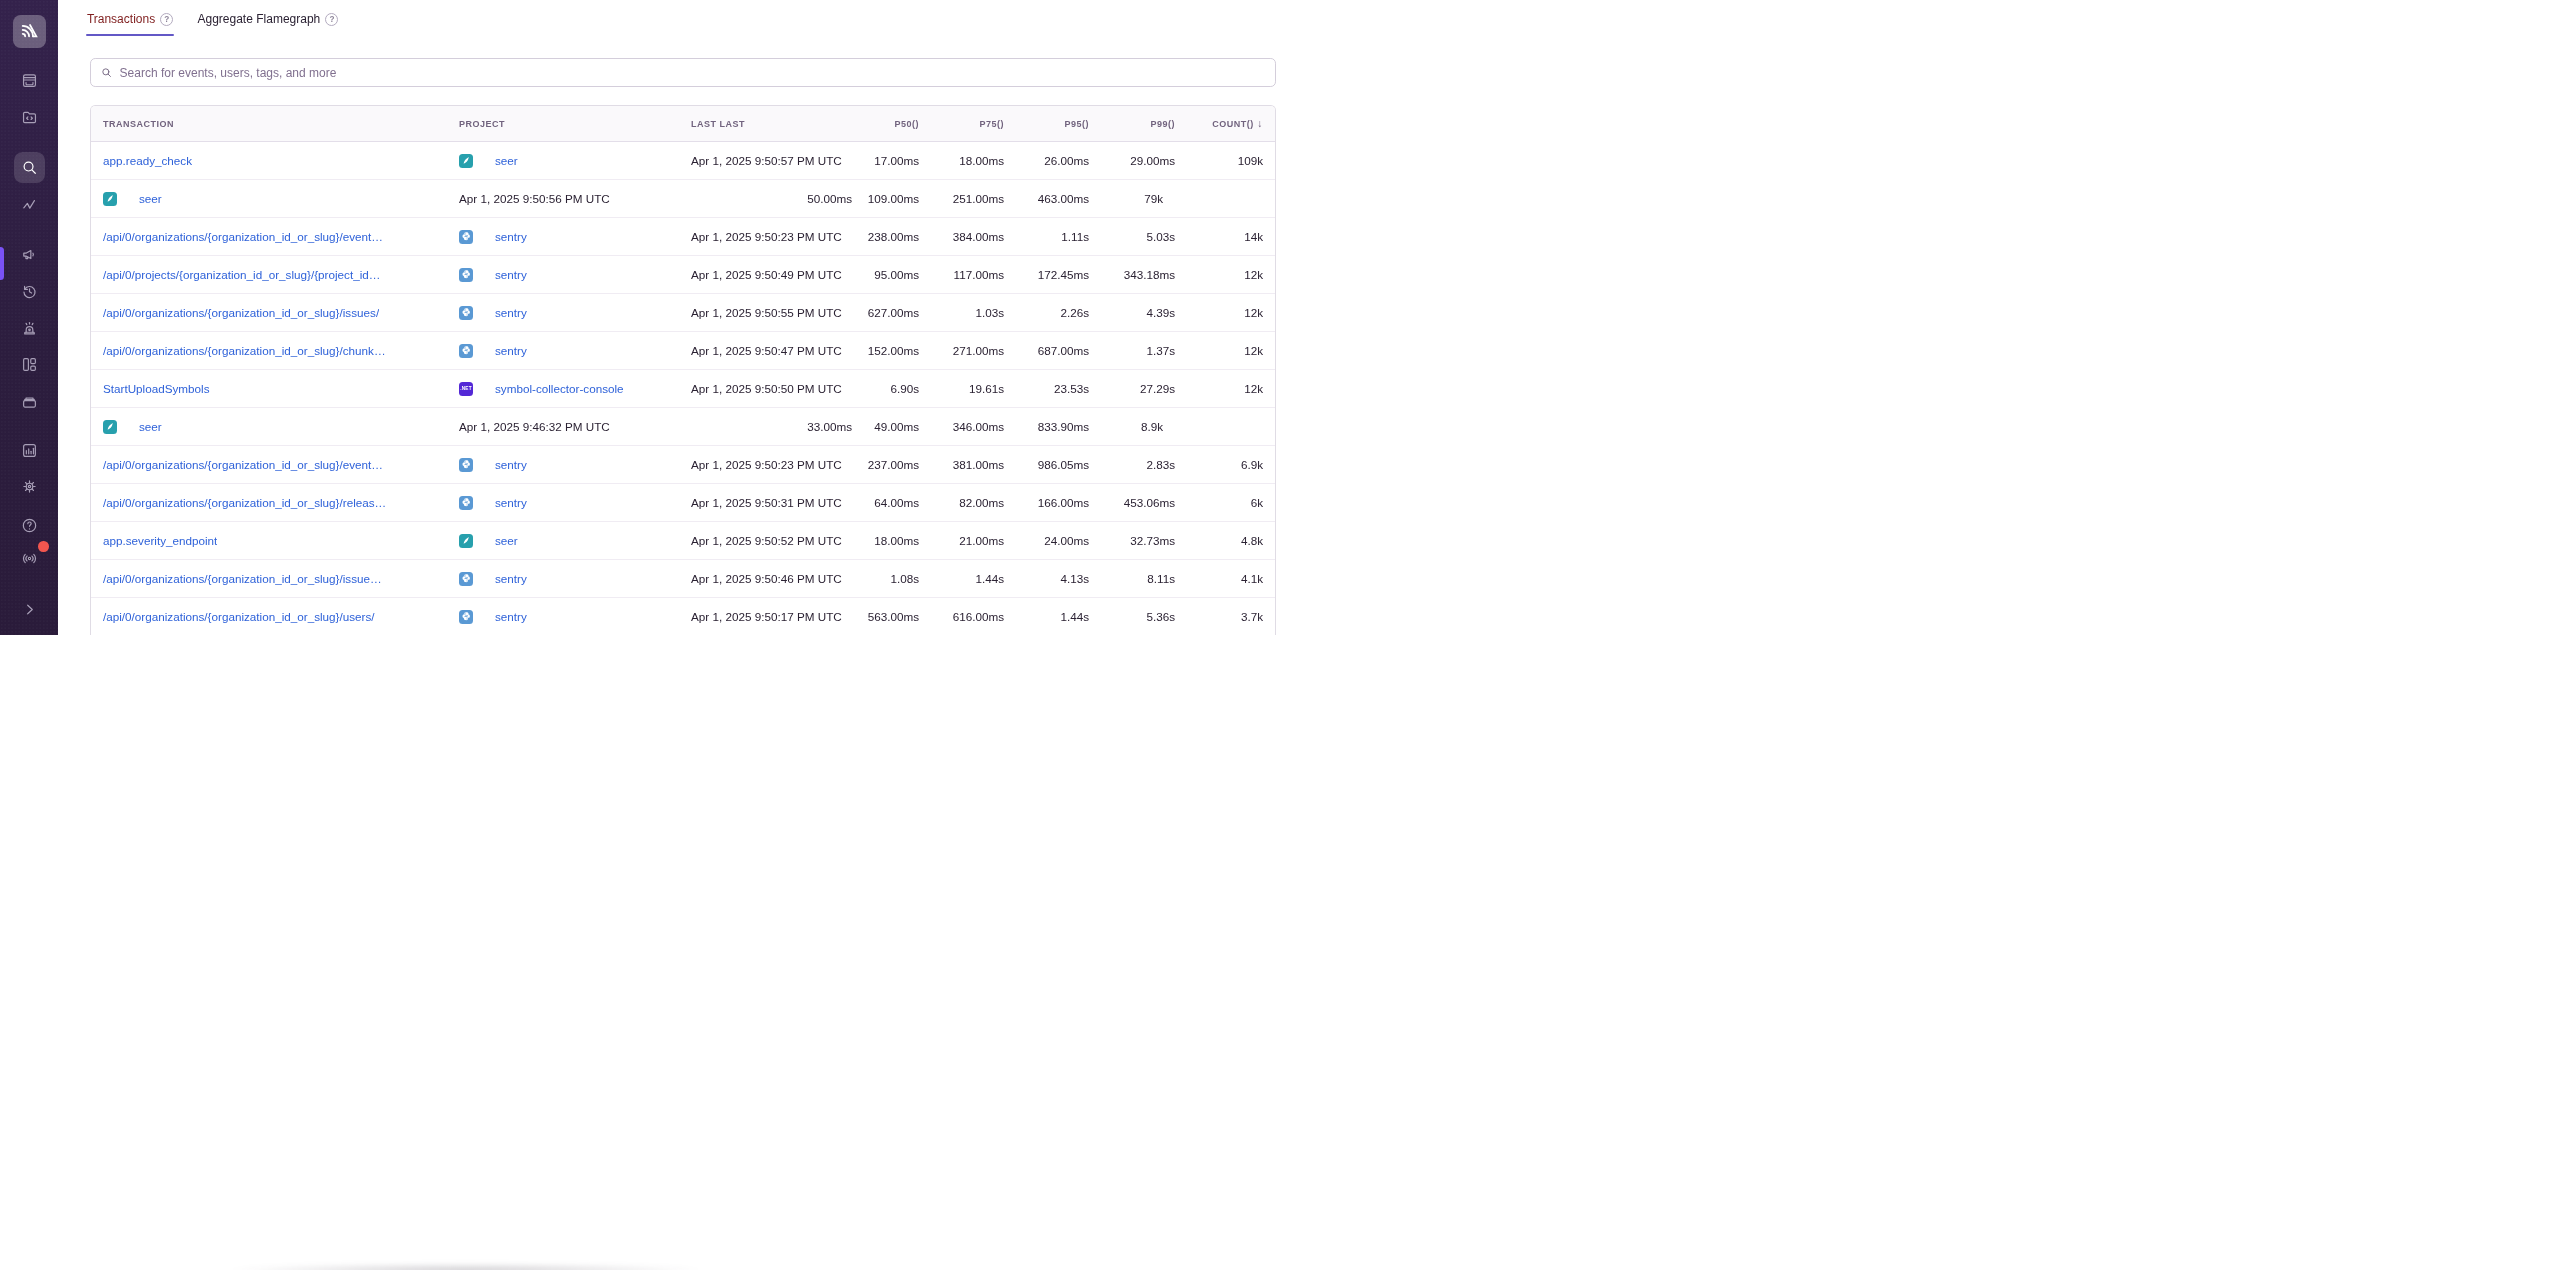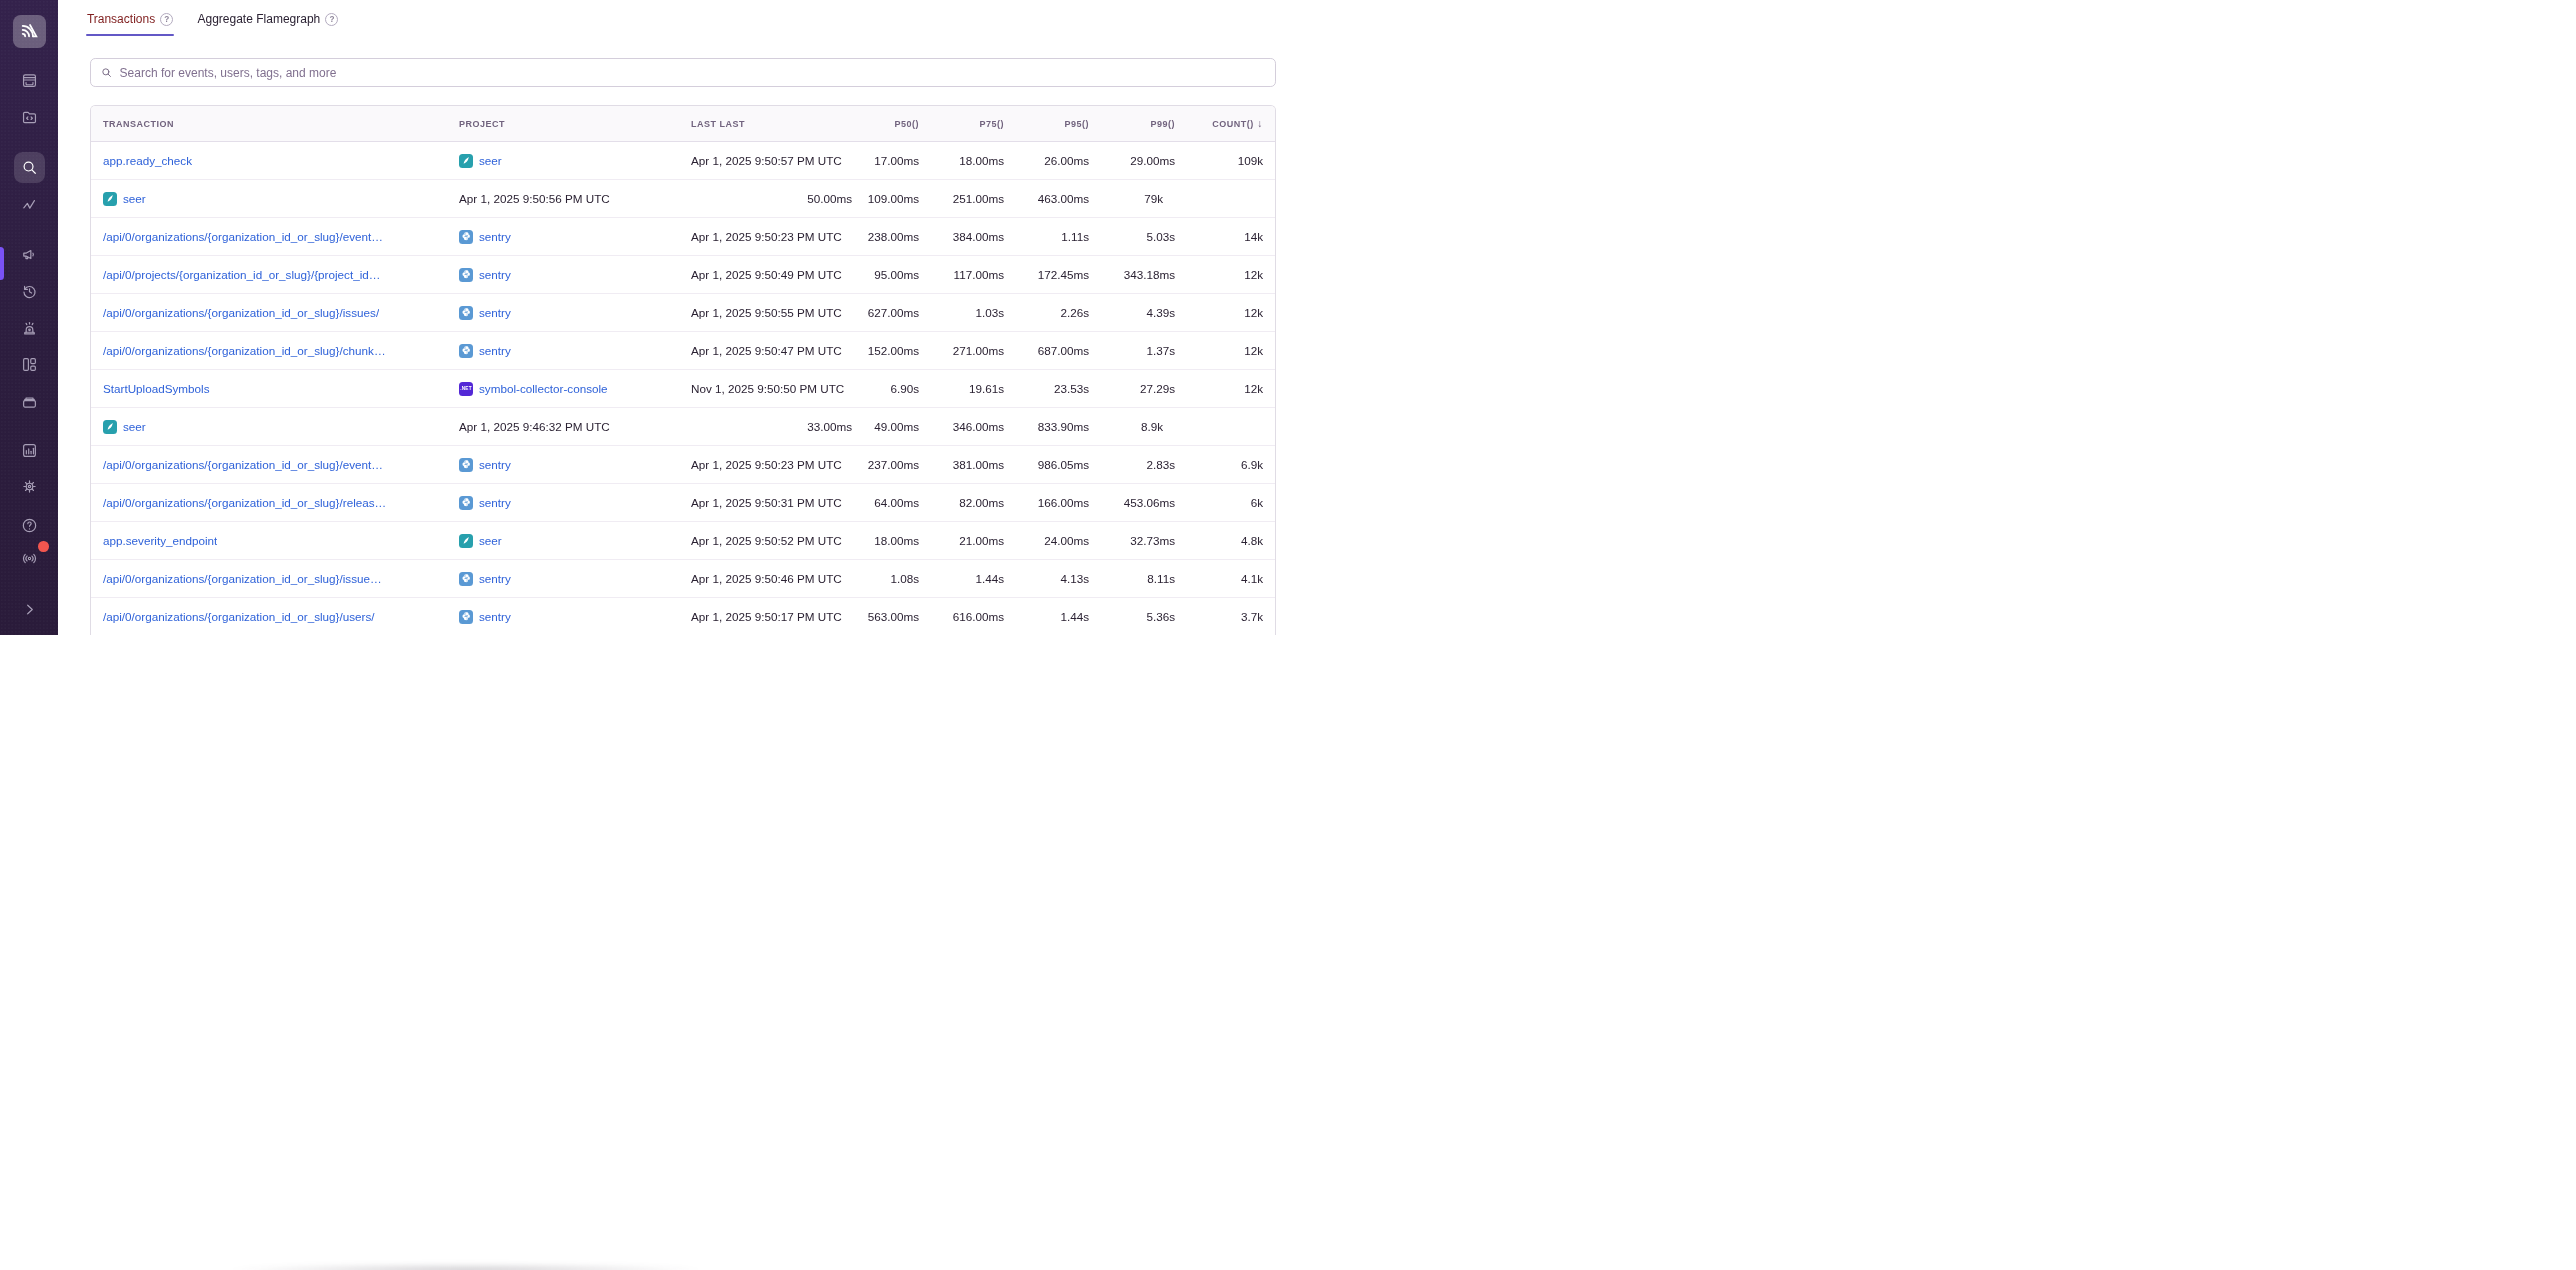--- a/index.html
+++ b/index.html
@@ -65,21 +65,21 @@
   .th.right { justify-content:flex-end; padding-left:0; padding-right:0; }
   .th:last-child.right { padding-right:12px; }
   .th .arrow { font-size:10.4px; margin-left:3.5px; font-weight:normal; }
   .trow { height:38px; border-bottom:0.9px solid #f0ecf3; background:#fff; }
   .td { display:flex; align-items:center; font-size:11.7px; color:#2b2233;
     padding-left:12px; white-space:nowrap; overflow:hidden; }
   .td.right { justify-content:flex-end; padding-left:0; }
   .td:last-child.right { padding-right:12px; }
   .tlink { color:#2f62d9; text-decoration:none; cursor:pointer; overflow:hidden;
     white-space:nowrap; }
-  .proj { display:flex; align-items:center; gap:6px; overflow:hidden; }
+  .proj { display:flex; align-items:center; gap:22px; overflow:hidden; }
   .proj-icon { width:14px; height:14px; border-radius:3.5px; flex:none;
     display:flex; align-items:center; justify-content:center; }
   .proj-icon svg { width:10.4px; height:10.4px; fill:#fff; }
   .proj-icon .dotnet-label { color:#fff; font-size:4.7px; font-weight:bold;
     letter-spacing:0.2px; }
 
   .bottom-shadow { position:fixed; left:224px; bottom:-7px; width:483px; height:14px;
     background:radial-gradient(ellipse at center, rgba(43,34,51,0.22), transparent 70%);
     filter:blur(2.6px); pointer-events:none; }
 
@@ -443,21 +443,21 @@
             <a class="tlink">StartUploadSymbols</a>
           </div>
     <div class="td">
       <span class="proj">
         <span class="proj-icon" style="background: rgb(83, 40, 214);">
                 <span class="dotnet-label">.NET</span>
               </span>
         <a class="tlink">symbol-collector-console</a>
       </span>
     </div>
-    <div class="td">Nov 1, 2025 9:50:50 PM UTC</div>
+    <div class="td">Apr 1, 2025 9:50:50 PM UTC</div>
     <div class="td right">6.90s</div>
     <div class="td right">19.61s</div>
     <div class="td right">23.53s</div>
     <div class="td right">27.29s</div>
     <div class="td right">12k</div>
   </div>
 
   <div class="tgrid trow">
     <div class="td">
       <span class="proj">

